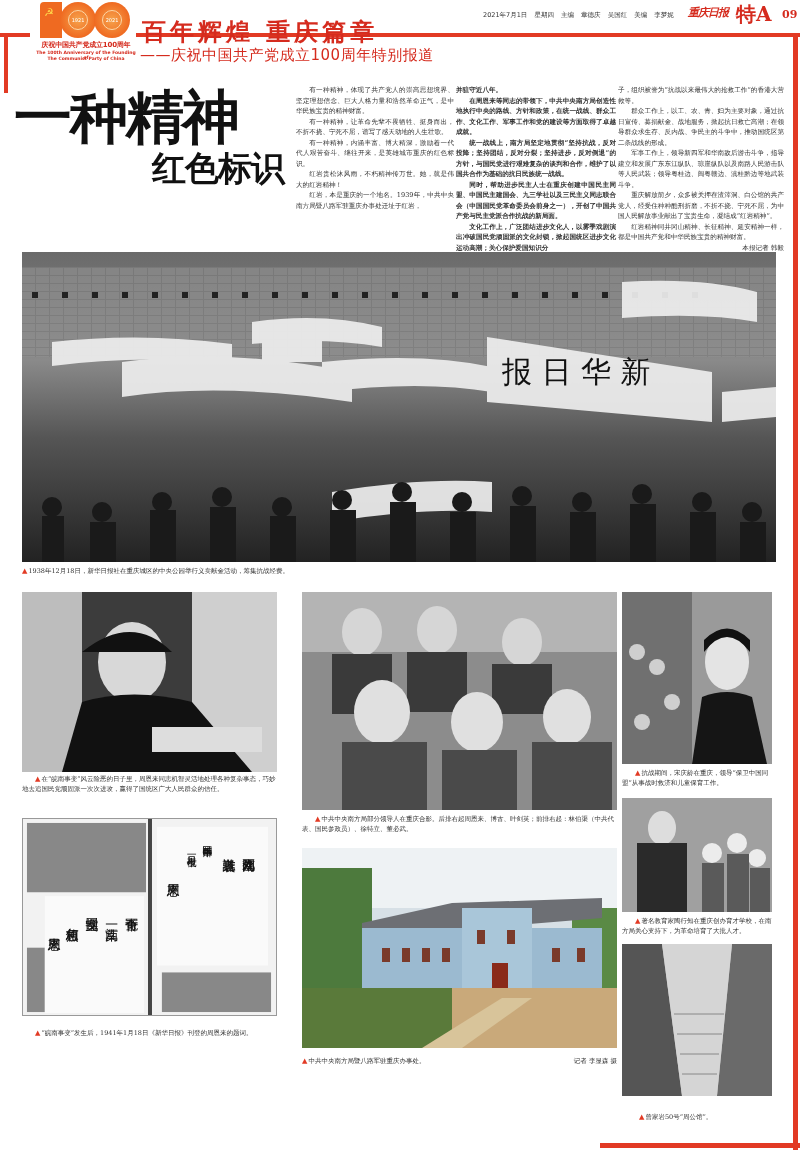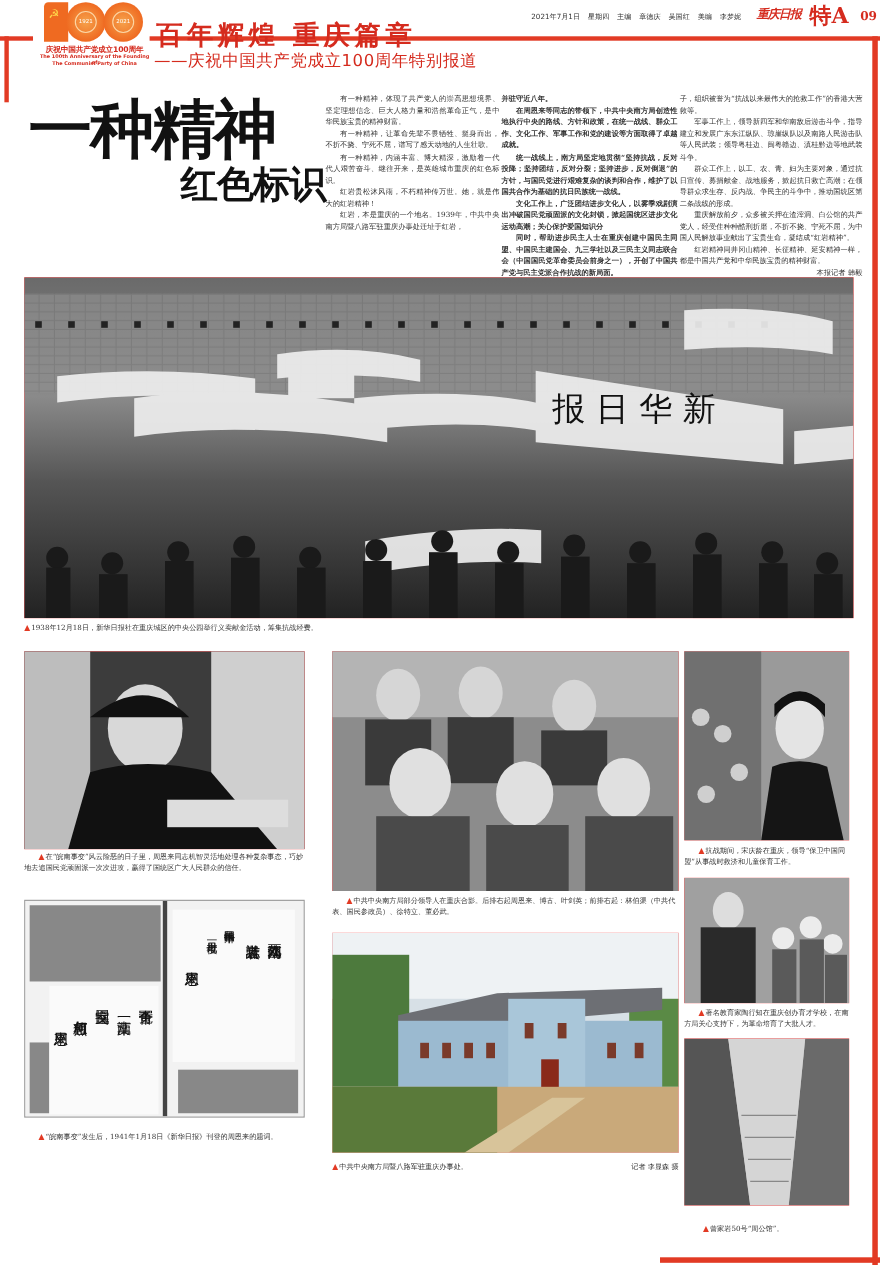--- a/index.html
+++ b/index.html
@@ -37,34 +37,34 @@
   .mast-sub { position: absolute; left: 140px; top: 46px; color: #d52b1e; font-size: 15px; font-family: "DejaVu Sans", sans-serif; letter-spacing: 0.5px; }
 
   
   .hdr-info { position: absolute; left: 483px; top: 11px; font-size: 6.5px; color: #333; font-family: "DejaVu Sans", sans-serif; white-space: nowrap; }
   .hdr-info span { margin-right: 5px; }
   .hdr-paper { position: absolute; left: 688px; top: 5px; color: #d52b1e; font-size: 11px; font-style: italic; font-weight: bold; letter-spacing: -1px; }
   .hdr-section { position: absolute; left: 736px; top: 1px; color: #d52b1e; font-size: 20px; font-weight: bold; font-family: "DejaVu Serif", serif; }
   .hdr-page { position: absolute; left: 782px; top: 8px; color: #d52b1e; font-size: 11px; font-weight: bold; font-family: "DejaVu Serif", serif; text-align: center; }
 
   
-  .headline { position: absolute; left: 26px; top: 86px; width: 270px; text-align: right; color: #111; }
+  .headline { position: absolute; left: 14px; top: 86px; width: 270px; text-align: right; color: #111; }
   .headline .h1 { font-size: 58px; font-weight: bold; line-height: 62px; letter-spacing: -2px; text-align: left; font-family: "DejaVu Serif", serif; }
   .headline .h2 { font-size: 34px; font-weight: bold; line-height: 40px; letter-spacing: -1px; font-family: "DejaVu Serif", serif; }
 
   
   .article { position: absolute; top: 85px; font-size: 6.6px; line-height: 10.5px; color: #333; text-align: justify; }
   .article p { text-indent: 2em; }
   .col1 { left: 296px; width: 158px; }
   .col2 { left: 456px; width: 160px; font-weight: bold; }
   .col3 { left: 618px; width: 166px; }
   .byline { text-align: right; }
 
   
-  .photo { position: absolute; overflow: hidden; background: #ef4444; }
+  .photo { position: absolute; overflow: hidden; background: #7dd3fc; }
   .photo svg { width: 100%; height: 100%; display: block; }
 
   .caption { position: absolute; font-size: 6.5px; line-height: 10px; color: #333; }
   .caption .tri { color: #e23a24; font-size: 7px; margin-right: 1px; }
   .caption p { text-indent: 2em; }
   .credit { float: right; }
 </style>
 </head>
 <body>
 
@@ -116,27 +116,27 @@
   <p>有一种精神，体现了共产党人的崇高思想境界、坚定理想信念、巨大人格力量和浩然革命正气，是中华民族宝贵的精神财富。</p>
   <p>有一种精神，让革命先辈不畏牺牲、挺身而出，不折不挠、宁死不屈，谱写了感天动地的人生壮歌。</p>
   <p>有一种精神，内涵丰富、博大精深，激励着一代代人艰苦奋斗、继往开来，是英雄城市重庆的红色标识。</p>
   <p>红岩贵松沐风雨，不朽精神传万世。她，就是伟大的红岩精神！</p>
   <p>红岩，本是重庆的一个地名。1939年，中共中央南方局暨八路军驻重庆办事处迁址于红岩，</p>
 </div>
 <div class="article col2">
   <p style="text-indent:0">并驻守近八年。</p>
   <p>在周恩来等同志的带领下，中共中央南方局创造性地执行中央的路线、方针和政策，在统一战线、群众工作、文化工作、军事工作和党的建设等方面取得了卓越成就。</p>
   <p>统一战线上，南方局坚定地贯彻“坚持抗战，反对投降；坚持团结，反对分裂；坚持进步，反对倒退”的方针，与国民党进行艰难复杂的谈判和合作，维护了以国共合作为基础的抗日民族统一战线。</p>
+  <p>同时，帮助进步民主人士在重庆创建中国民主同盟、中国民主建国会、九三学社以及三民主义同志联合会（中国国民党革命委员会前身之一），开创了中国共产党与民主党派合作抗战的新局面。</p>
   <p>文化工作上，广泛团结进步文化人，以雾季戏剧演出冲破国民党顽固派的文化封锁，掀起国统区进步文化运动高潮；关心保护爱国知识分</p>
-  <p>同时，帮助进步民主人士在重庆创建中国民主同盟、中国民主建国会、九三学社以及三民主义同志联合会（中国国民党革命委员会前身之一），开创了中国共产党与民主党派合作抗战的新局面。</p>
 </div>
 <div class="article col3">
   <p style="text-indent:0">子，组织被誉为“抗战以来最伟大的抢救工作”的香港大营救等。</p>
+  <p>群众工作上，以工、农、青、妇为主要对象，通过抗日宣传、募捐献金、战地服务，掀起抗日救亡高潮；在领导群众求生存、反内战、争民主的斗争中，推动国统区第二条战线的形成。</p>
   <p>军事工作上，领导新四军和华南敌后游击斗争，指导建立和发展广东东江纵队、琼崖纵队以及南路人民游击队等人民武装；领导粤桂边、闽粤赣边、滇桂黔边等地武装斗争。</p>
-  <p>群众工作上，以工、农、青、妇为主要对象，通过抗日宣传、募捐献金、战地服务，掀起抗日救亡高潮；在领导群众求生存、反内战、争民主的斗争中，推动国统区第二条战线的形成。</p>
   <p>重庆解放前夕，众多被关押在渣滓洞、白公馆的共产党人，经受住种种酷刑折磨，不折不挠、宁死不屈，为中国人民解放事业献出了宝贵生命，凝结成“红岩精神”。</p>
   <p>红岩精神同井冈山精神、长征精神、延安精神一样，都是中国共产党和中华民族宝贵的精神财富。</p>
   <div class="byline">本报记者 韩毅</div>
 </div>
 
 <div class="photo" style="left:22px; top:252px; width:754px; height:310px;">
   <svg viewBox="0 0 754 310" preserveAspectRatio="none">
     <defs>
       <linearGradient id="g1" x1="0" y1="0" x2="0" y2="1">
         <stop offset="0" stop-color="#6a6a6a"></stop>

